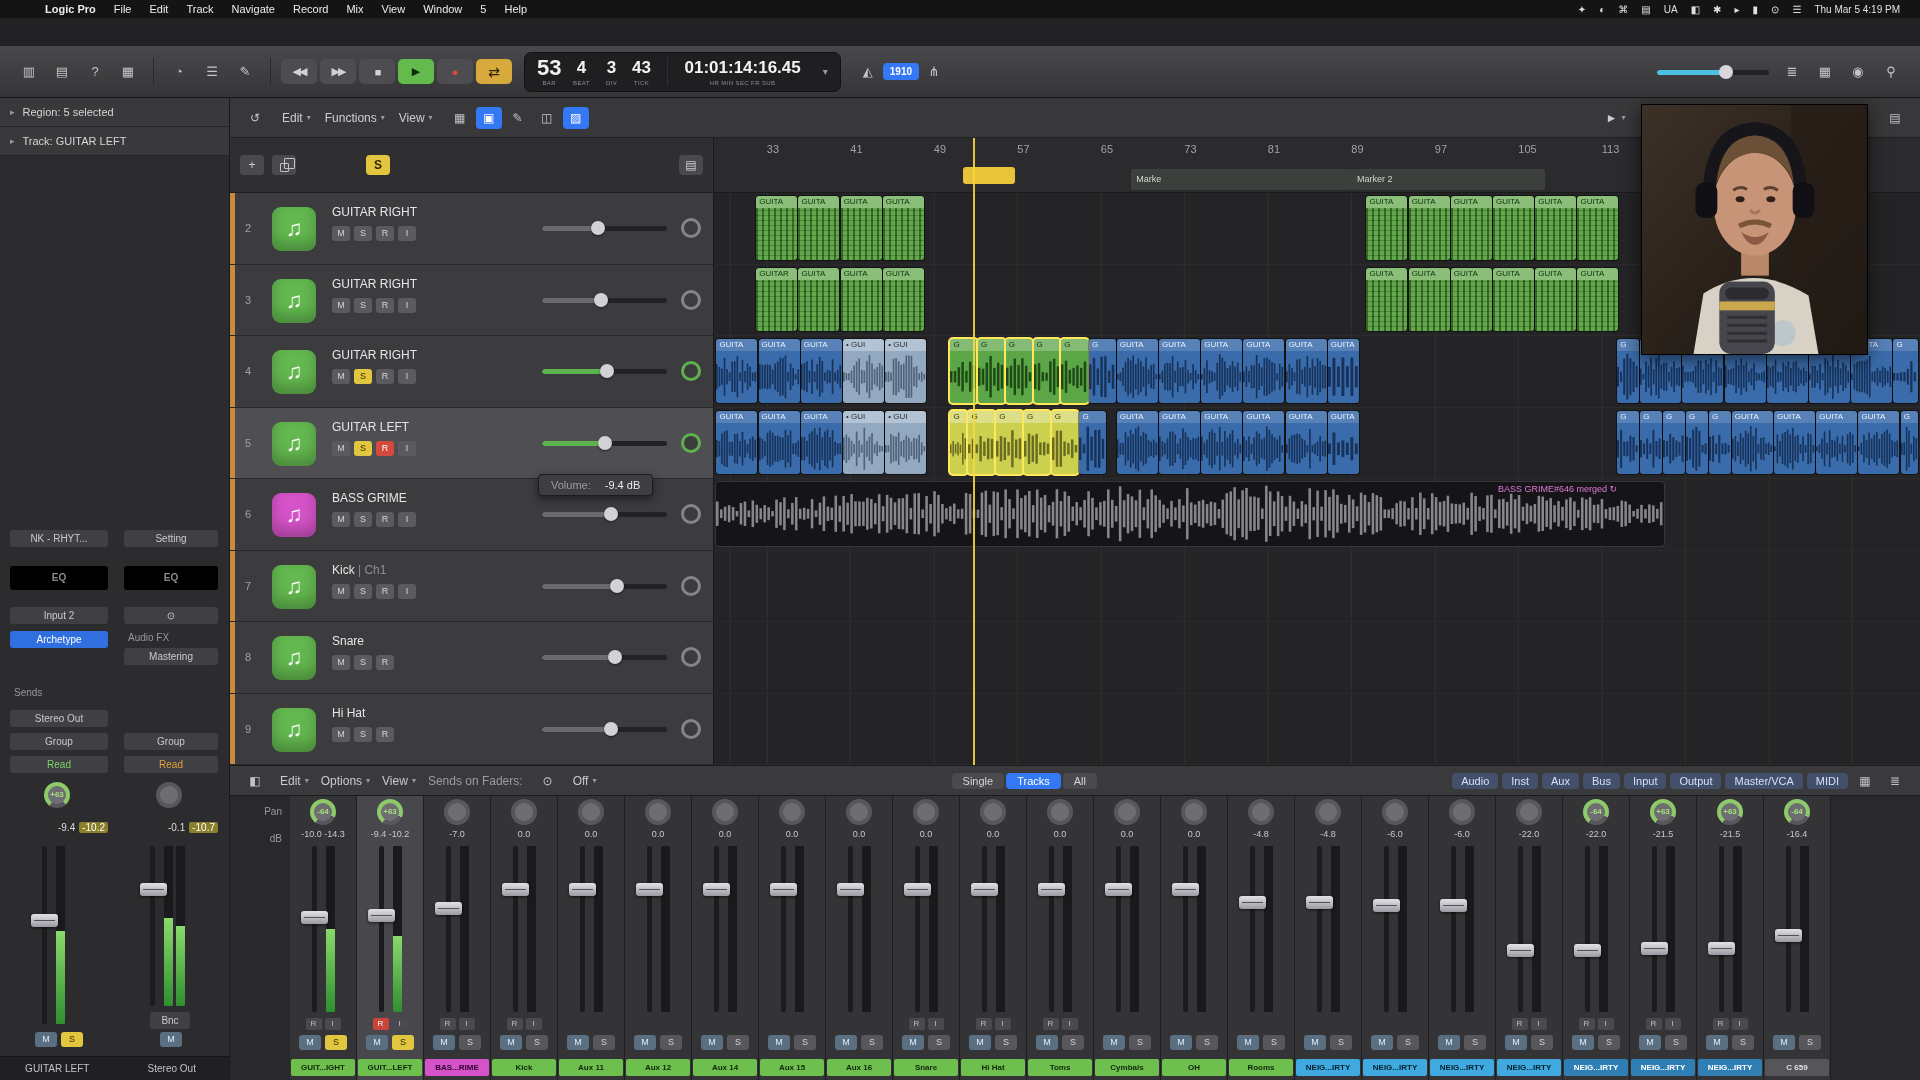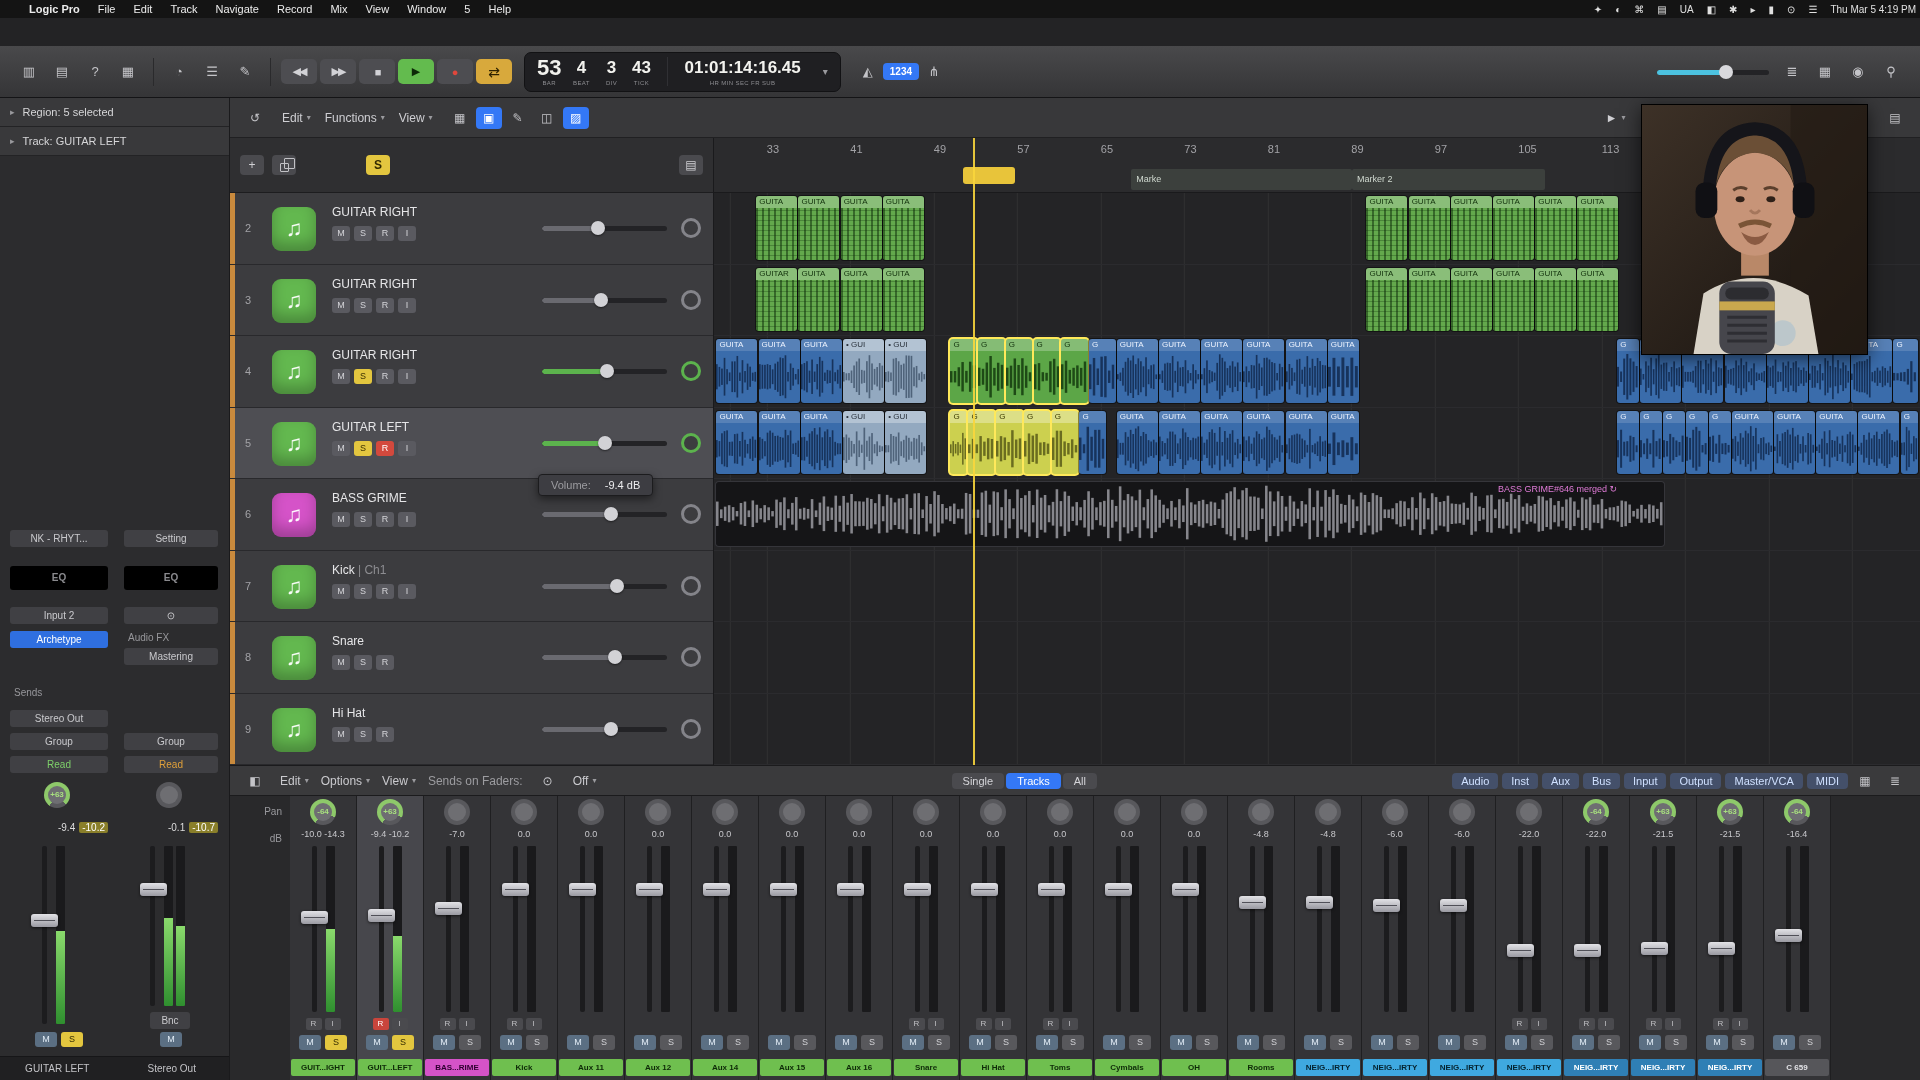--- a/index.html
+++ b/index.html
@@ -1,21 +1,21 @@
 <!DOCTYPE html>
 <html><head>
 <meta charset="utf-8">
 <style>
 *{margin:0;padding:0;box-sizing:border-box}
 html,body{width:1920px;height:1080px;overflow:hidden;background:#000}
 body{font-family:"Liberation Sans",sans-serif;color:#ddd;font-size:12px;user-select:none}
 .screen{position:relative;width:1920px;height:1080px;background:#232325;overflow:hidden}
 
 
-.menubar{position:absolute;top:0;left:0;right:0;height:18px;background:#141414;display:flex;align-items:center;padding:0 4px;font-size:11px;color:#ececec;z-index:60}
+.menubar{position:absolute;top:0;left:0;right:0;height:18px;background:#141414;display:flex;align-items:center;padding:0 20px;font-size:11px;color:#ececec;z-index:60}
 .apple{width:12px;text-align:center;margin-right:4px;font-size:12px}
 .mb-items{display:flex}
 .mb-item{padding:0 9px;white-space:nowrap}
 .mb-item.bold{font-weight:bold}
 .mb-right{margin-left:auto;display:flex;align-items:center;gap:13px;font-size:10px;color:#e0e0e0}
 .mb-ic{font-size:10px}
 
 
 .titlebar{position:absolute;top:18px;height:28px;left:0;right:0;background:linear-gradient(#454547,#3a3a3c);border-bottom:1px solid #1b1b1d;z-index:55}
 .traffic{position:absolute;left:12px;top:8px;display:flex;gap:8px}
@@ -245,21 +245,21 @@
             <div class="lcd-sub">TICK</div>
           </div>
         </div>
       <div class="lcd-time">
         <div class="lcd-num sm">01:01:14:16.45</div>
         <div class="lcd-sub">HR   MIN   SEC   FR   SUB</div>
       </div>
       <span class="lcd-chev">▾</span>
     </div>
     <span class="tb-ic">◭</span>
-    <span class="badge">1234</span>
+    <span class="badge">1910</span>
     <span class="tb-ic">⋔</span>
     <div style="margin-left:auto;display:flex;align-items:center">
       <div class="mvol">
         <div class="mvol-track">
             <div class="mvol-fill"></div>
           </div>
         <div class="mvol-knob"></div>
       </div>
       <div class="tb-group">
           <span class="tb-ic">≣</span>

